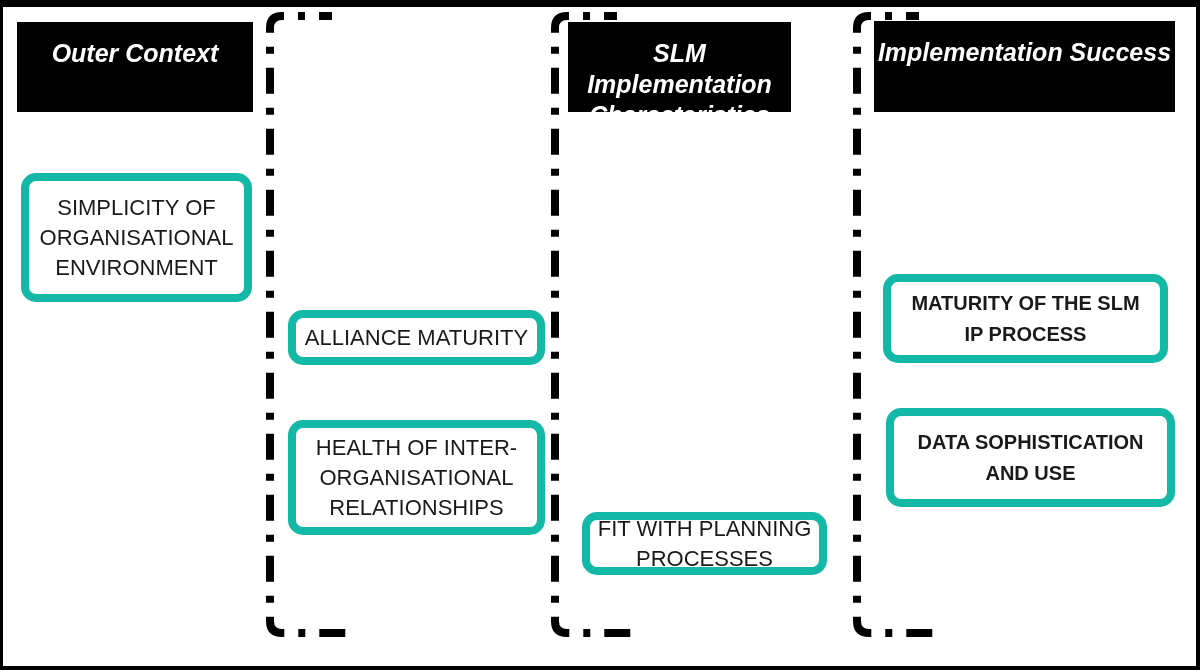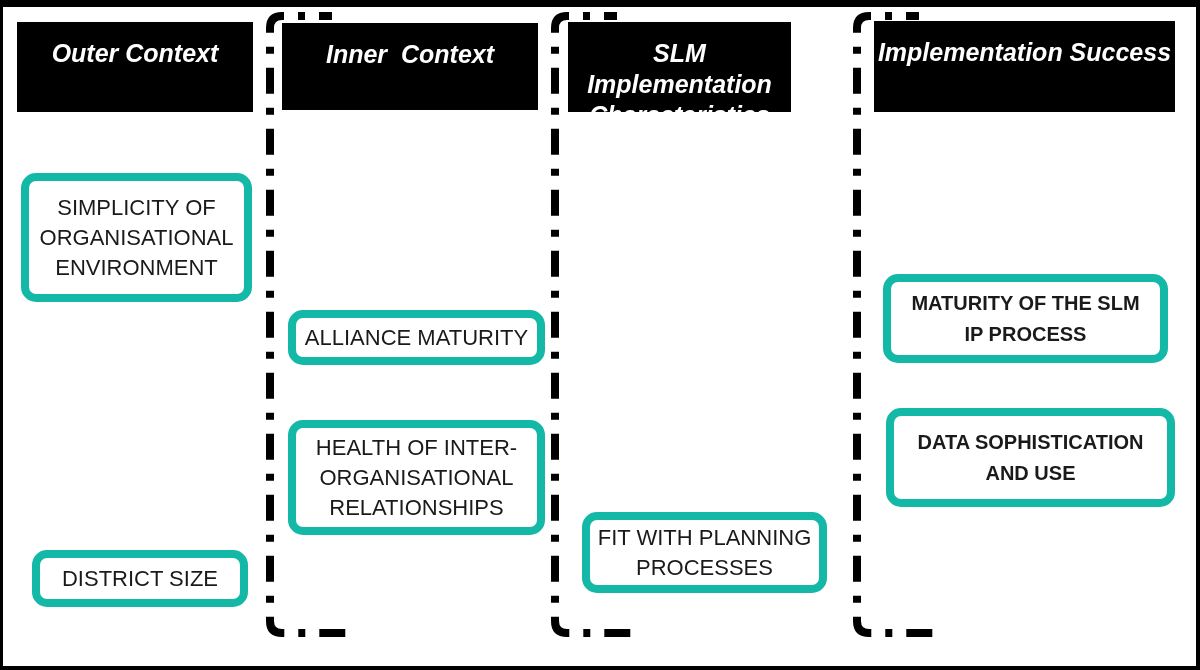--- a/index.html
+++ b/index.html
@@ -67,45 +67,43 @@
   .node.bold {
     font-weight: bold;
     font-size: 20px;
     line-height: 31px;
   }
   .n-simplicity { left: 21px;  top: 173px; width: 231px; height: 129px; }
   .n-district   { left: 32px;  top: 550px; width: 216px; height: 57px;  }
   .n-alliance   { left: 288px; top: 310px; width: 257px; height: 55px;  }
   .n-health     { left: 288px; top: 420px; width: 257px; height: 115px; }
   .n-fidelity   { left: 578px; top: 188px; width: 256px; height: 89px;  }
-  .n-fit        { left: 582px; top: 512px; width: 245px; height: 81px;  }
+  .n-fit        { left: 582px; top: 512px; width: 245px; height: 63px;  }
   .n-maturity   { left: 883px; top: 274px; width: 285px; height: 89px;  }
   .n-data       { left: 886px; top: 408px; width: 289px; height: 99px;  }
 </style>
 </head>
 <body>
 
 <div class="figure">
 
   <svg class="dash-layer" viewBox="0 0 1200 670" width="1200" height="670">
     <path d="M 332 16 H 282 Q 270 16 270 28 V 621 Q 270 633 282 633 H 348" fill="none" stroke="#000000" stroke-width="8" stroke-dasharray="26 14 7 14" stroke-dashoffset="-48"></path>
     <path d="M 617 16 H 567 Q 555 16 555 28 V 621 Q 555 633 567 633 H 633" fill="none" stroke="#000000" stroke-width="8" stroke-dasharray="26 14 7 14" stroke-dashoffset="-48"></path>
     <path d="M 919 16 H 869 Q 857 16 857 28 V 621 Q 857 633 869 633 H 935" fill="none" stroke="#000000" stroke-width="8" stroke-dasharray="26 14 7 14" stroke-dashoffset="-48"></path>
   </svg>
 
   <div class="col-header hdr-1">Outer Context</div>
-  <div class="col-header hdr-2">Inner  Context</div>
   <div class="col-header hdr-3">SLM Implementation
 Characteristics</div>
   <div class="col-header hdr-4">Implementation Success</div>
 
   <div class="node n-simplicity">SIMPLICITY OF
 ORGANISATIONAL
 ENVIRONMENT</div>
-  <div class="node n-district">DISTRICT SIZE</div>
 
   <div class="node n-alliance">ALLIANCE MATURITY</div>
   <div class="node n-health">HEALTH OF INTER-
 ORGANISATIONAL
 RELATIONSHIPS</div>
 
   <div class="node n-fit">FIT WITH PLANNING
 PROCESSES</div>
 
   <div class="node bold n-maturity">MATURITY OF THE SLM

